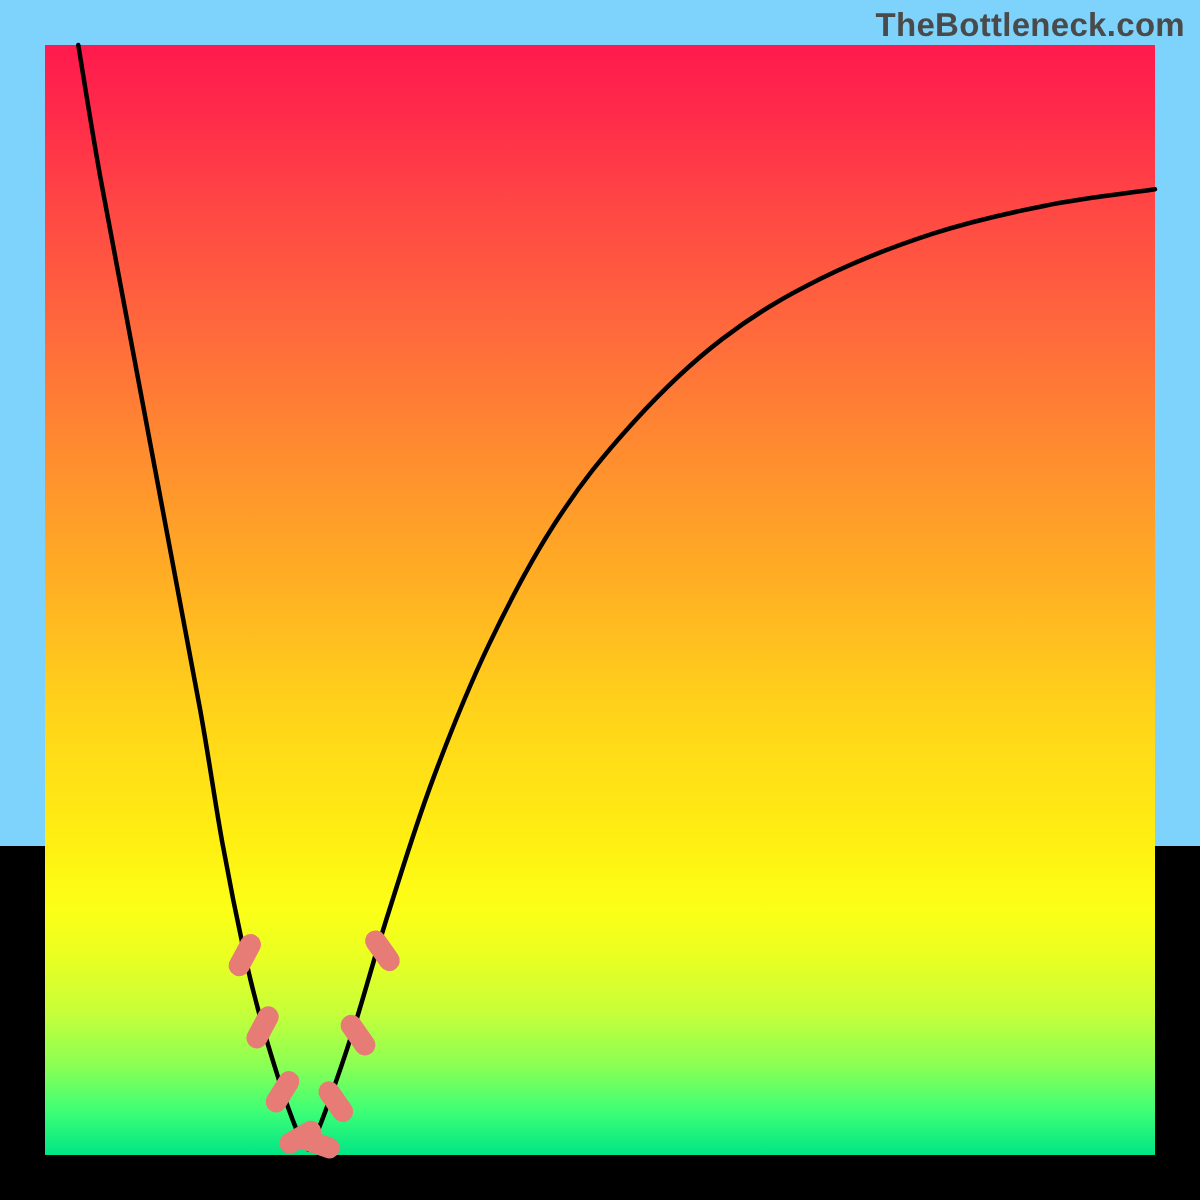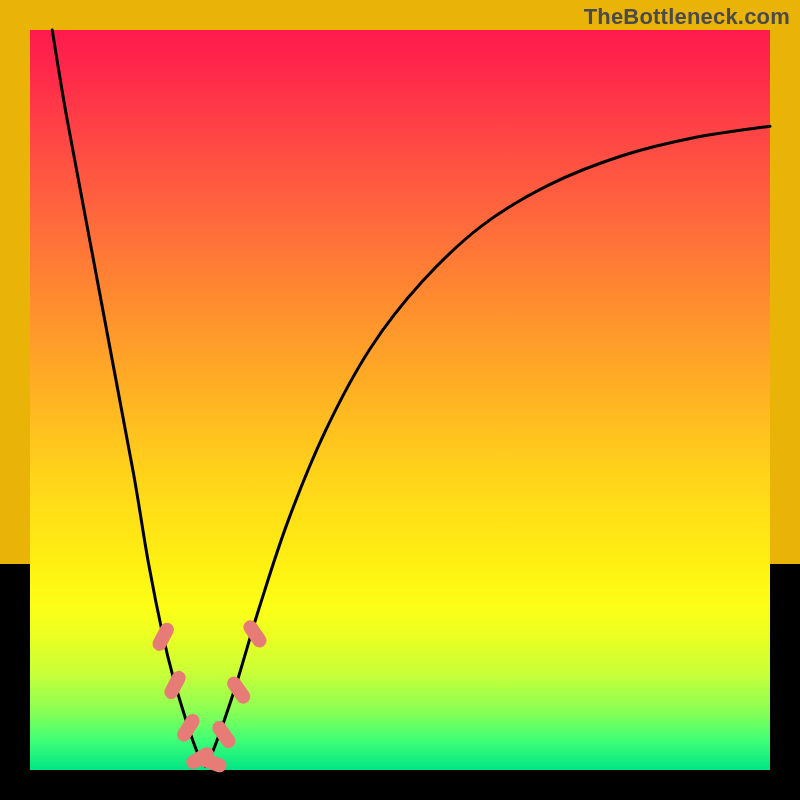--- a/index.html
+++ b/index.html
@@ -10,21 +10,21 @@
     background: #000;
     overflow: hidden;
     font-family: Arial, Helvetica, sans-serif;
   }
   .frame {
     position: absolute;
     left: 0;
     top: 0;
     width: 800px;
     height: 564px;
-    background: #eab308;
+    background: #7dd3fc;
   }
   .plot-area {
     position: absolute;
     left: 30px;
     top: 30px;
     width: 740px;
     height: 740px;
     
     background: linear-gradient(to bottom,
       #ff1a4d 0%,

